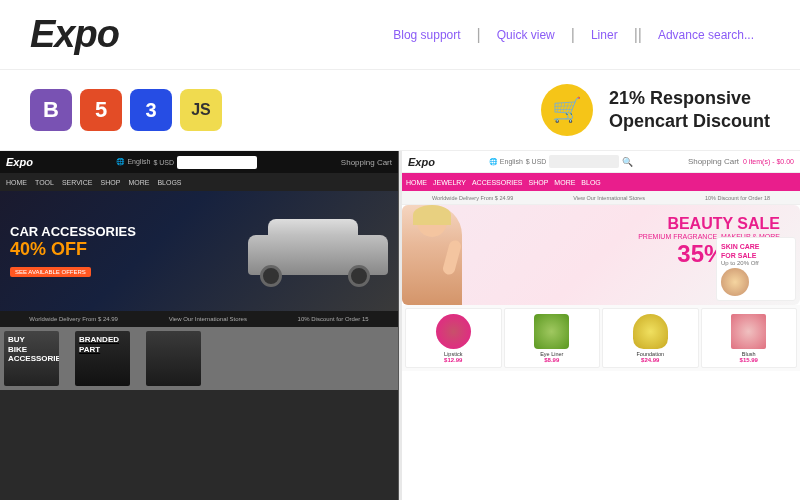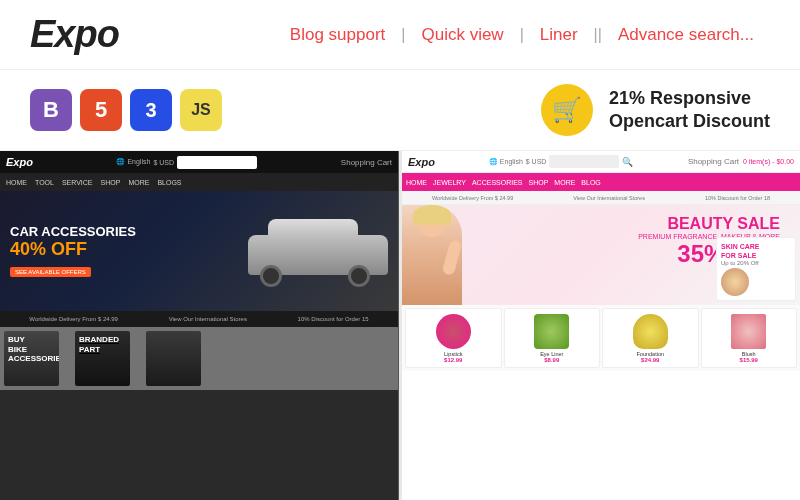--- a/index.html
+++ b/index.html
@@ -34,22 +34,22 @@
     }
     .nav-links {
       display: flex;
       align-items: center;
       gap: 0;
       font-size: 14px;
       color: #333;
     }
     .nav-links .nav-item {
       padding: 0 16px;
-      color: #ef4444;
-      font-size: 17px;
+      color: #8b5cf6;
+      font-size: 12px;
       cursor: pointer;
     }
     .nav-links .separator {
       color: #aaa;
       font-size: 16px;
     }
 
     
     .badges-row {
       background: #fff;
@@ -300,20 +300,21 @@
       font-size: 5.5px;
     }
 
     .beauty-banner {
       height: 100px;
       background: linear-gradient(135deg, #f8e8f0 0%, #fce4ec 50%, #f5f5f5 100%);
       position: relative;
       overflow: hidden;
       display: flex;
       align-items: center;
+      border-radius: 6px;
     }
     .beauty-text {
       position: absolute;
       right: 20px;
       top: 10px;
       text-align: right;
     }
 
     .beauty-products {
       display: flex;

